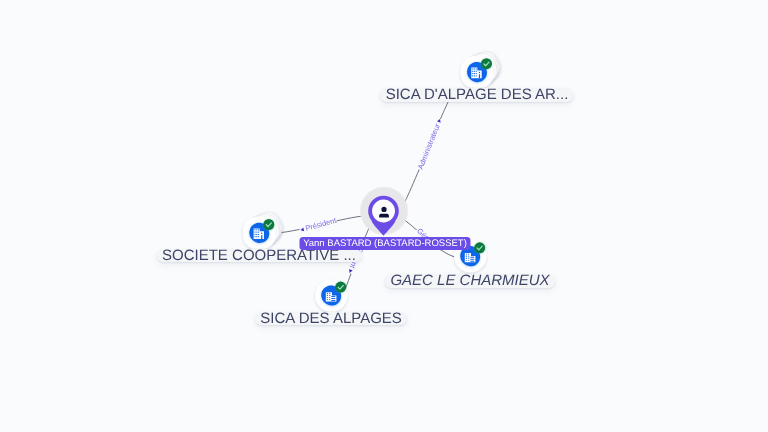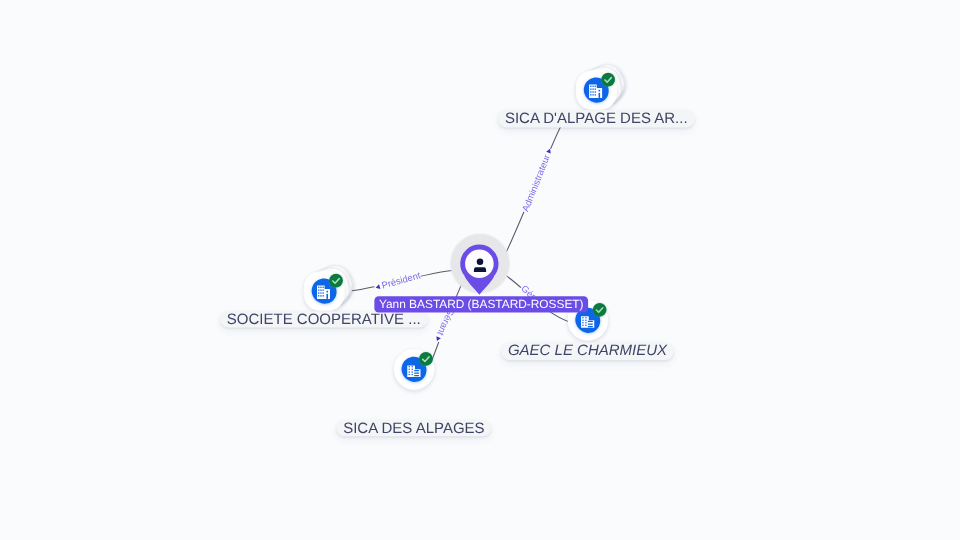--- a/index.html
+++ b/index.html
@@ -5,21 +5,21 @@
   html,body{margin:0;padding:0;}
   body{width:768px;height:432px;overflow:hidden;background:#fafbfd;
        font-family:"Liberation Sans",sans-serif;
        -webkit-font-smoothing:antialiased;text-rendering:geometricPrecision;}
   #stage{position:relative;width:768px;height:432px;overflow:hidden;background:#fafbfd;}
   .lay{position:absolute;left:0;top:0;}
   .edge-path{fill:none;stroke:#585a69;stroke-width:0.85;}
   .elabel{font-family:"Liberation Sans",sans-serif;font-size:7.5px;fill:#7b6ae9;}
   .earrow{fill:#3b2ec4;}
   .nlabel{position:absolute;background:#f4f5f7;border-radius:6.5px;color:#3e4466;
-          font-size:12px;line-height:13.7px;white-space:nowrap;padding:0 5.4px;
+          font-size:15px;line-height:13.7px;white-space:nowrap;padding:0 5.4px;
           box-shadow:0 1px 2px rgba(40,50,90,0.10),0 3px 7px rgba(40,50,90,0.06);
           transform:translate(-50%,0);}
   .clabel{position:absolute;background:#6c4ce6;border-radius:3.5px;color:#fff;
           font-size:9.5px;line-height:13.6px;white-space:nowrap;padding:0 3.7px;
           transform:translate(-50%,0);}
 </style>
 </head>
 <body>
 
 <div id="stage">
@@ -198,16 +198,16 @@
             <path d="M 379.10,217.60 v-1.2 c0,-1.45 0.55,-2.45 1.55,-2.62 h6.7 c1.0,0.17 1.55,1.17 1.55,2.62 v1.2 z"></path>
           </g>
         </g>
       </g>
   </svg>
 
   <div id="labels">
       <div class="nlabel" style="left: 477px; top: 88.2px;">SICA D'ALPAGE DES AR...</div>
       <div class="nlabel" style="left: 259px; top: 248.6px;">SOCIETE COOPERATIVE ...</div>
       <div class="nlabel" style="left: 470px; top: 273.8px; font-style: italic;">GAEC LE CHARMIEUX</div>
-      <div class="nlabel" style="left: 331.1px; top: 311.6px; margin-top: 24px;">SICA DES ALPAGES</div>
+      <div class="nlabel" style="left: 331.1px; top: 311.6px;">SICA DES ALPAGES</div>
       <div class="clabel" style="left: 385px; top: 236.8px;">Yann BASTARD (BASTARD-ROSSET)</div>
     </div>
 </div>
 
 </body></html>

